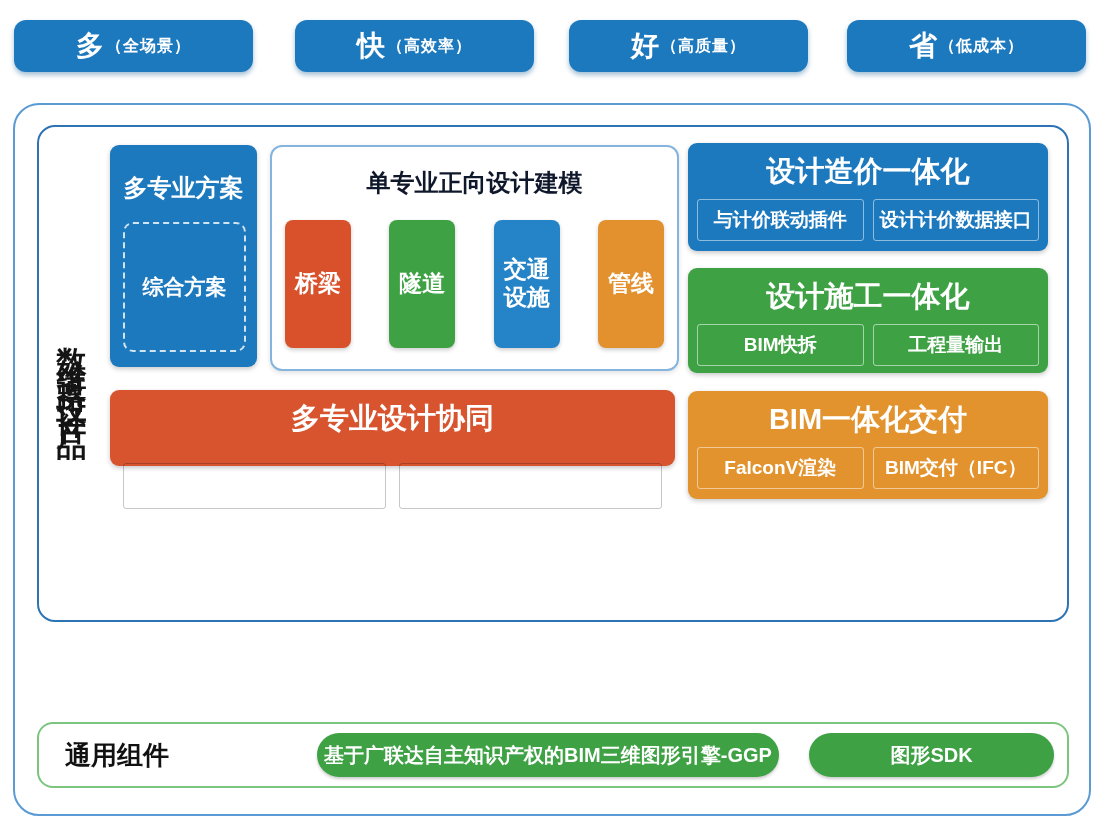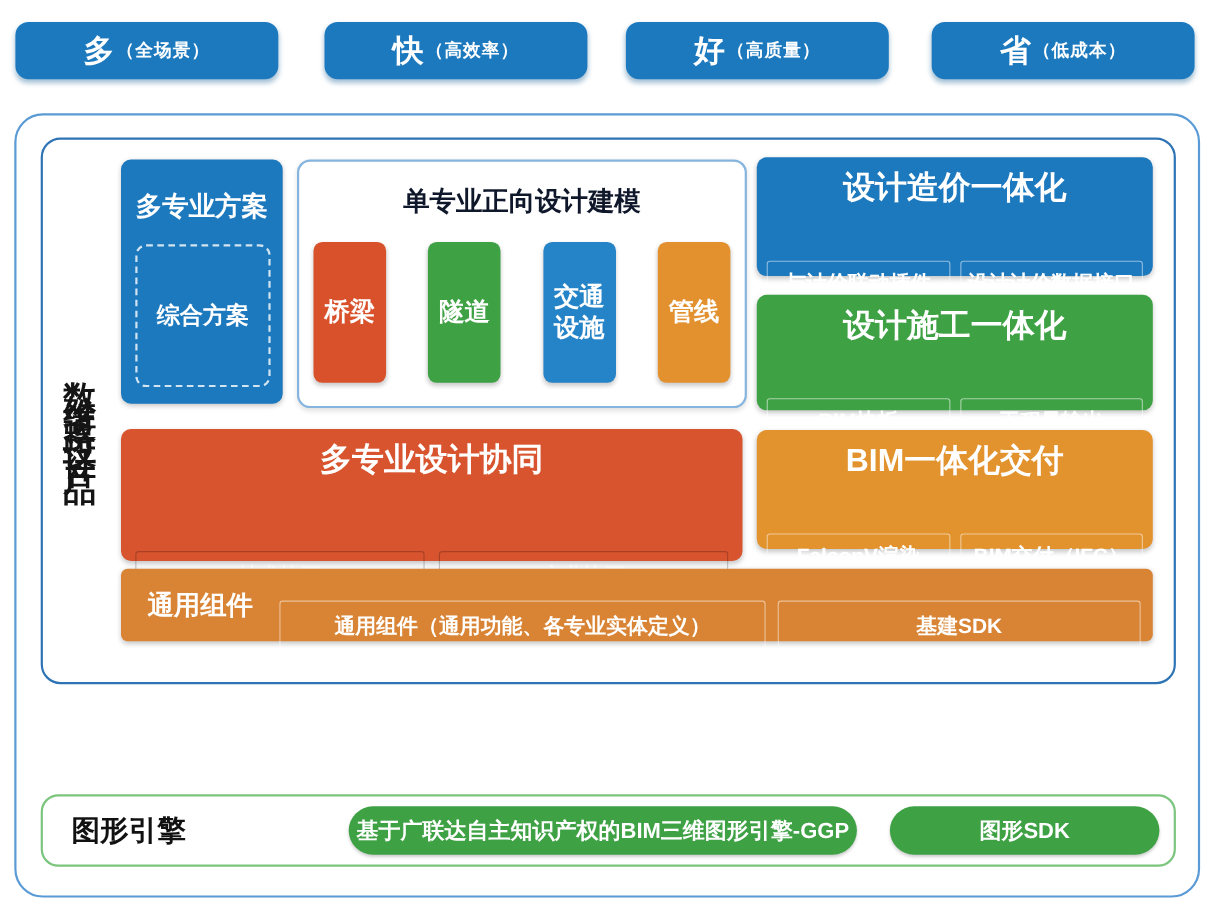--- a/index.html
+++ b/index.html
@@ -22,21 +22,21 @@
   .vlabel{position:absolute;left:48px;top:135px;width:46px;height:472px;
          display:flex;align-items:center;justify-content:center;
          writing-mode:vertical-rl;text-orientation:upright;
          font-size:30px;font-weight:bold;color:#141414;letter-spacing:12px;}
 
   
   .panel{position:absolute;border-radius:9px;box-shadow:0 2px 5px rgba(0,0,0,.22);}
   .panel-title{margin-top:7px;font-size:29px;color:#fff;font-weight:bold;text-align:center;line-height:1.45;}
   .sub-row{display:flex;gap:9px;padding:0 9px;margin-top:7px;}
   .sub{flex:1;height:40px;display:flex;align-items:center;justify-content:center;
-       color:#fff;font-weight:bold;font-size:19px;border-radius:3px;white-space:nowrap;margin-top:38px;}
+       color:#fff;font-weight:bold;font-size:19px;border-radius:3px;white-space:nowrap;}
 
   .panel--blue{background:#1D79BE;}   .panel--blue .sub{border:1px solid rgba(255,255,255,.5);}
   .panel--green{background:#3EA144;}  .panel--green .sub{border:1px solid rgba(255,255,255,.55);}
   .panel--red{background:#D8542E;}    .panel--red .sub{border:1px solid rgba(0,0,0,.22);}
   .panel--orange{background:#E2932E;} .panel--orange .sub{border:1px solid rgba(255,255,255,.5);}
 
   .p-scheme{left:110px;top:145px;width:147px;height:222px;}
   .scheme-title{margin-top:26px;font-size:24px;}
   .dashed-box{position:absolute;left:13px;top:77px;width:119px;height:126px;
         border:2px dashed rgba(255,255,255,.8);border-radius:10px;
@@ -47,21 +47,21 @@
         border:2px solid #85B4DF;border-radius:12px;box-shadow:0 2px 5px rgba(0,0,0,.12);position:absolute;}
   .single-title{margin-top:20px;text-align:center;color:#0f172a;font-weight:bold;font-size:24px;}
   .pillar-row{position:absolute;left:13px;right:13px;top:73px;display:flex;justify-content:space-between;}
   .pillar{width:66px;height:128px;border-radius:8px;color:#fff;font-weight:bold;font-size:23px;
         display:flex;align-items:center;justify-content:center;text-align:center;line-height:1.2;
         box-shadow:0 2px 4px rgba(0,0,0,.2);}
   .pillar-label{display:block;}
 
   .p-cost{left:688px;top:143px;width:360px;height:108px;}
   .p-constr{left:688px;top:268px;width:360px;height:105px;}
-  .p-collab{left:110px;top:390px;width:565px;height:120px;}
+  .p-collab{left:110px;top:390px;width:565px;height:76px;}
   .p-collab .sub-row{padding:17px 13px;gap:13px;}
   .p-collab .sub{height:44px;}
   .p-bim{left:688px;top:391px;width:360px;height:108px;}
 
   .p-common{left:110px;top:517px;width:938px;height:66px;background:#D98434;border-radius:6px;
         display:flex;align-items:center;padding:0 11px;gap:11px;box-sizing:border-box;
         box-shadow:0 2px 5px rgba(0,0,0,.22);position:absolute;}
   .common-label{font-size:24px;font-weight:bold;color:#fff;width:122px;text-align:center;flex:none;}
   .p-common .sub{border:1px solid rgba(255,255,255,.5);height:45px;}
   .common-sub1{width:440px;flex:none;}
@@ -155,26 +155,21 @@
   </div>
 
   <div class="panel panel--orange p-bim">
     <div class="panel-title">BIM一体化交付</div>
     <div class="sub-row">
       <div class="sub">FalconV渲染</div>
       <div class="sub">BIM交付（IFC）</div>
     </div>
   </div>
 
-  <div class="p-common">
-    <div class="common-label">通用组件</div>
-    <div class="sub common-sub1">通用组件（通用功能、各专业实体定义）</div>
-    <div class="sub common-sub2">基建SDK</div>
-  </div>
 
 
   <div class="bottom-row r-engine">
-    <div class="row-label">图形引擎</div>
+    <div class="row-label">通用组件</div>
     <div class="pill pill-main">基于广联达自主知识产权的BIM三维图形引擎-GGP</div>
     <div class="pill pill-sdk">图形SDK</div>
   </div>
 
 </div>
 
 </body></html>

